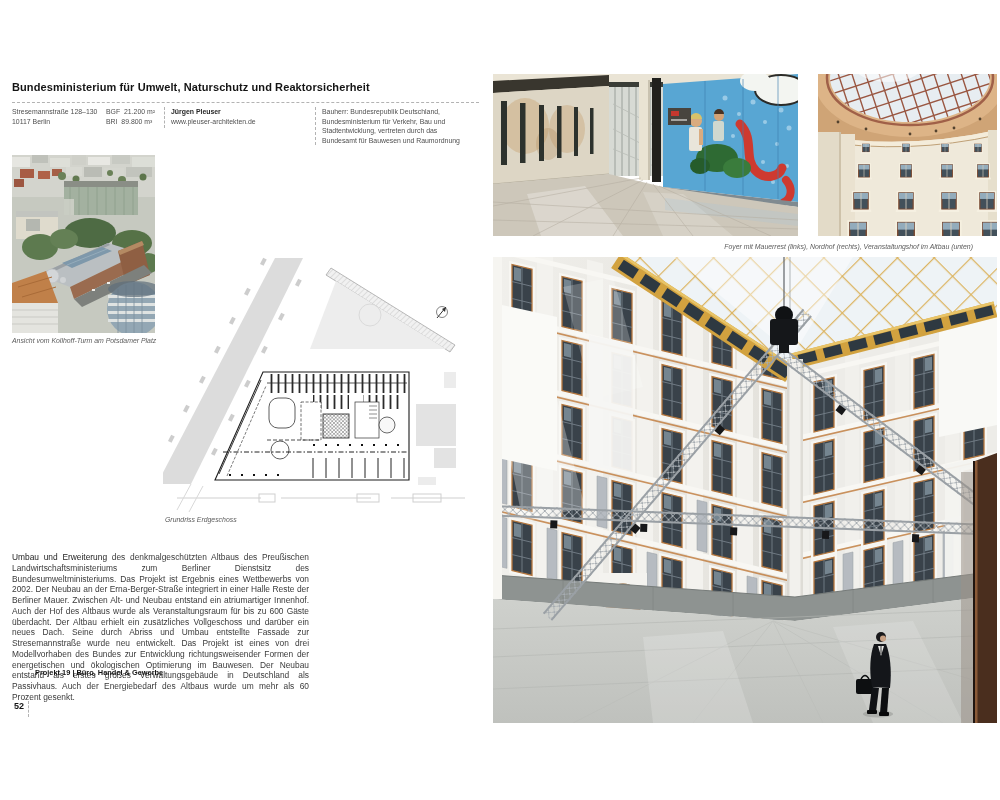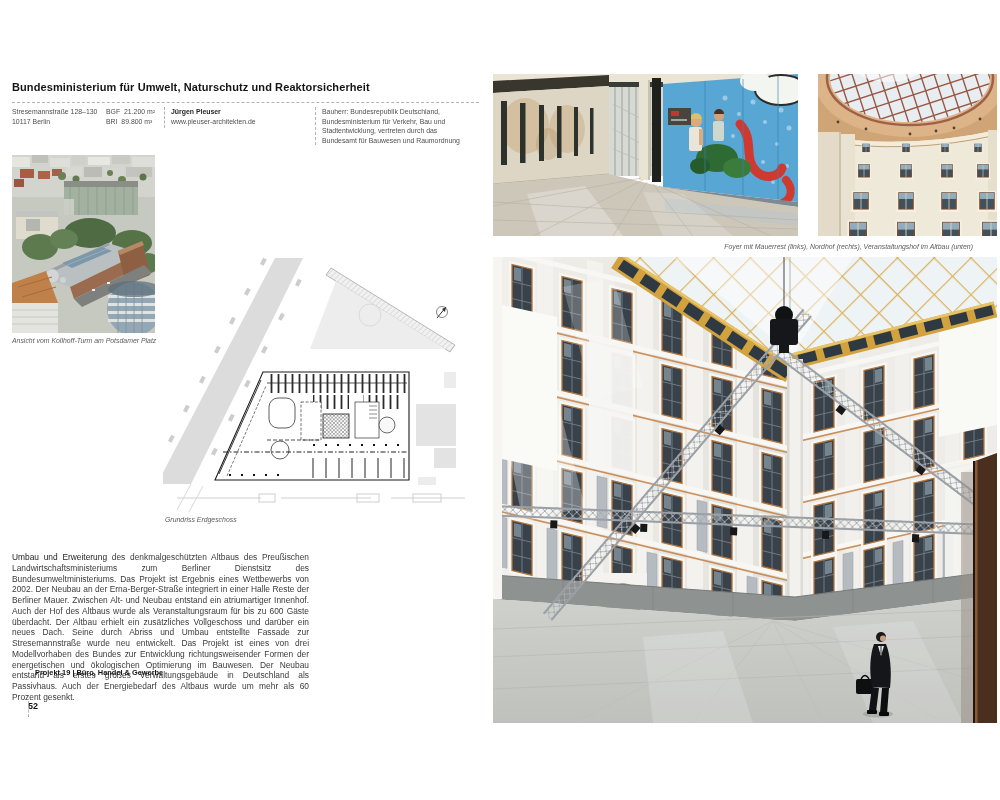--- a/index.html
+++ b/index.html
@@ -240,21 +240,21 @@
       <rect x="194" y="242" width="22" height="8" fill="none" stroke="#cfcfcf"></rect>
       <rect x="250" y="242" width="28" height="8" fill="none" stroke="#cfcfcf"></rect>
       <line x1="28" y1="232" x2="14" y2="258" stroke="#d8d8d8" stroke-width="1"></line>
       <line x1="40" y1="234" x2="26" y2="260" stroke="#d8d8d8" stroke-width="1"></line>
     </svg>
   </figure>
   <figcaption class="abs cap" style="left:165px;top:516px;width:200px;">Grundriss Erdgeschoss</figcaption>
 
   <p class="abs body-text" style="left:12px;top:552px;width:297px;margin:0;"><span class="lead">Umbau und Erweiterung</span><span> des denkmalgeschützten Altbaus des Preußischen Landwirtschaftsministeriums zum Berliner Dienstsitz des Bundesumweltministeriums. Das Projekt ist Ergebnis eines Wettbewerbs von 2002. Der Neubau an der Erna-Berger-Straße integriert in einer Halle Reste der Berliner Mauer. Zwischen Alt- und Neubau entstand ein atriumartiger Innenhof. Auch der Hof des Altbaus wurde als Veranstaltungsraum für bis zu 600 Gäste überdacht. Der Altbau erhielt ein zusätzliches Vollgeschoss und darüber ein neues Dach. Seine durch Abriss und Umbau entstellte Fassade zur Stresemannstraße wurde neu entwickelt. Das Projekt ist eines von drei Modellvorhaben des Bundes zur Entwicklung richtungsweisender Formen der energetischen und ökologischen Optimierung im Bauwesen. Der Neubau entstand als erstes großes Verwaltungsgebäude in Deutschland als Passivhaus. Auch der Energiebedarf des Altbaus wurde um mehr als 60 Prozent gesenkt.</span></p>
 
-  <div class="abs pgnum" style="left:28px;top:701px;">52</div>
+  <div class="abs pgnum" style="left:14px;top:701px;">52</div>
   <div class="abs vdiv" style="left:28px;top:701px;height:16px;"></div>
   <div class="abs section" style="left:35px;top:668px;">Projekt 19 | Büro, Handel &amp; Gewerbe</div>
 
   <figure class="abs" style="left:493px;top:74px;">
     <svg width="305" height="162" viewBox="0 0 305 162">
       <rect width="305" height="32" fill="#eae4d5"></rect>
       <rect x="116" y="10" width="54" height="92" fill="#d7dad4"></rect>
       <g stroke="#9aa09a" stroke-width="1">
         <line x1="122" y1="10" x2="122" y2="102"></line>
           <line x1="129" y1="10" x2="129" y2="102"></line>

